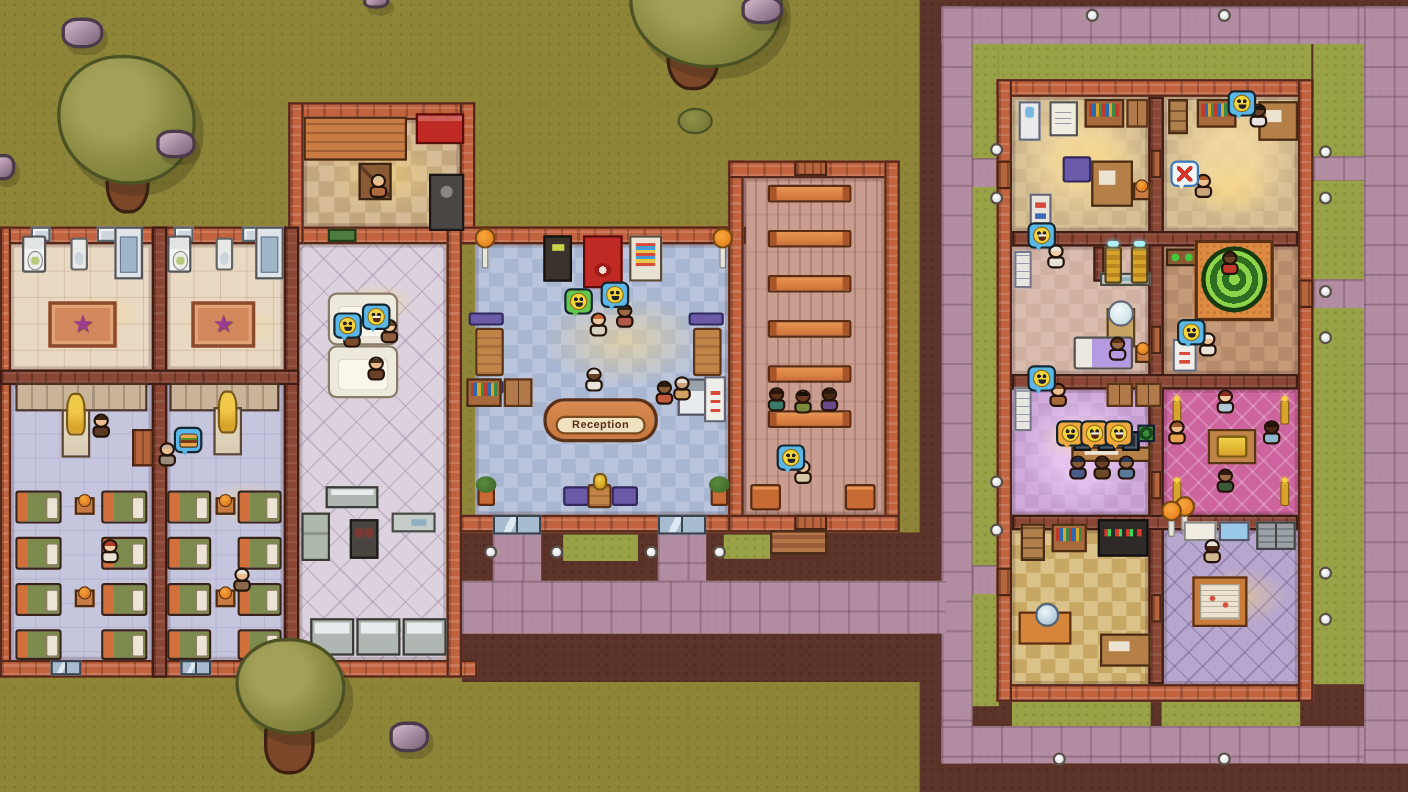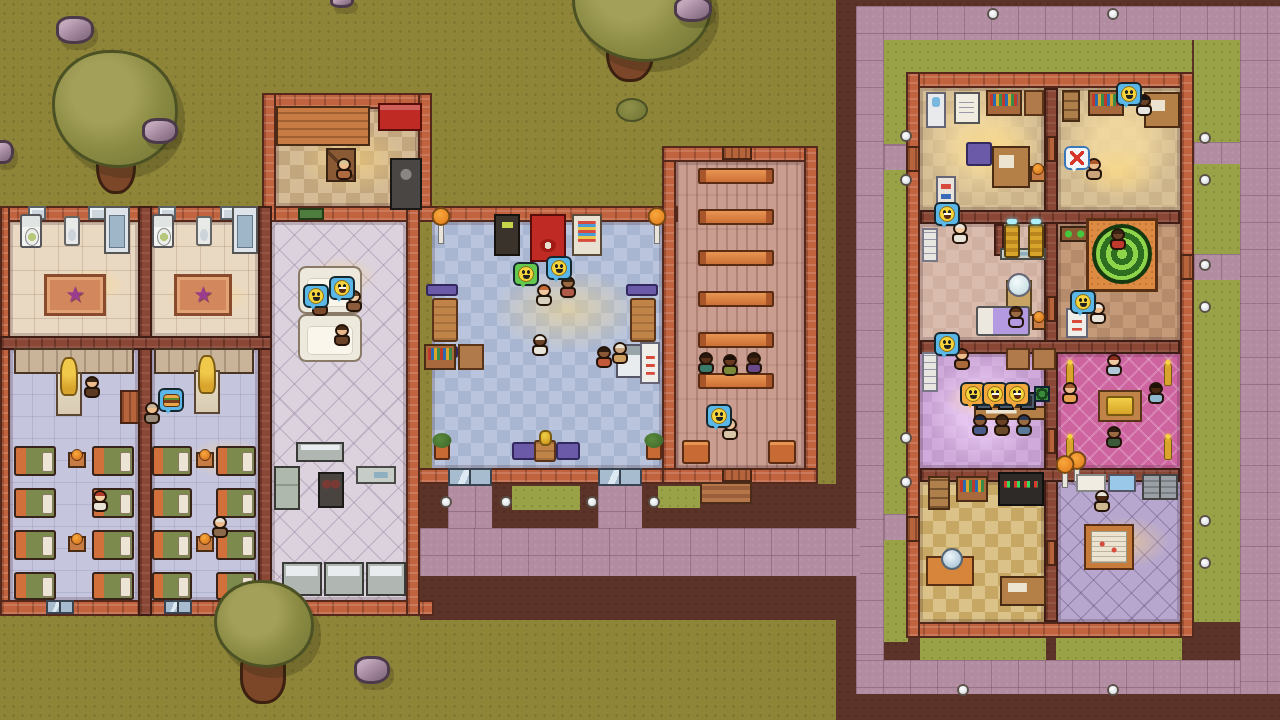--- a/index.html
+++ b/index.html
@@ -272,20 +272,23 @@
     <div class="f f-chair-p" style="left: 426px; top: 284px; width: 32px; height: 12px;"></div>
     <div class="f f-table" style="left: 432px; top: 298px; width: 26px; height: 44px;"></div>
     <div class="f f-chair-p" style="left: 426px; top: 346px; width: 32px; height: 12px;"></div>
     <div class="f f-chair-p" style="left: 626px; top: 284px; width: 32px; height: 12px;"></div>
     <div class="f f-table" style="left: 630px; top: 298px; width: 26px; height: 44px;"></div>
     <div class="f f-chair-p" style="left: 626px; top: 346px; width: 32px; height: 12px;"></div>
     <div class="f f-bookshelf" style="left: 424px; top: 344px; width: 32px; height: 26px;"></div>
     <div class="f f-cab" style="left: 458px; top: 344px; width: 26px; height: 26px;"></div>
     <div class="f f-copier" style="left: 616px; top: 344px; width: 26px; height: 34px;"></div>
     <div class="f f-panel-w" style="left: 640px; top: 342px; width: 20px; height: 42px;"></div>
+    <div class="f f-reception-desk" style="left: 494px; top: 362px; width: 104px; height: 40px;">
+      <div class="sign">Reception</div>
+    </div>
     <div class="f f-chair-p" style="left: 512px; top: 442px; width: 24px; height: 18px;"></div>
     <div class="f f-chair-p" style="left: 556px; top: 442px; width: 24px; height: 18px;"></div>
     <div class="f f-table" style="left: 534px; top: 440px; width: 22px; height: 22px;"></div>
     <div class="f f-gold" style="left: 539px; top: 430px; width: 13px; height: 16px;"></div>
     <div class="f f-plant" style="left: 434px; top: 440px; width: 16px; height: 20px;"></div>
     <div class="f f-plant" style="left: 646px; top: 440px; width: 16px; height: 20px;"></div>
     <div class="f f-glassdoor" style="left: 448px; top: 468px; width: 44px; height: 18px;"></div>
     <div class="f f-glassdoor" style="left: 598px; top: 468px; width: 44px; height: 18px;"></div>
     <div class="f f-door" style="left: 722px; top: 146px; width: 30px; height: 14px;"></div>
     <div class="f f-bench" style="left: 698px; top: 168px; width: 76px; height: 16px;"></div>

